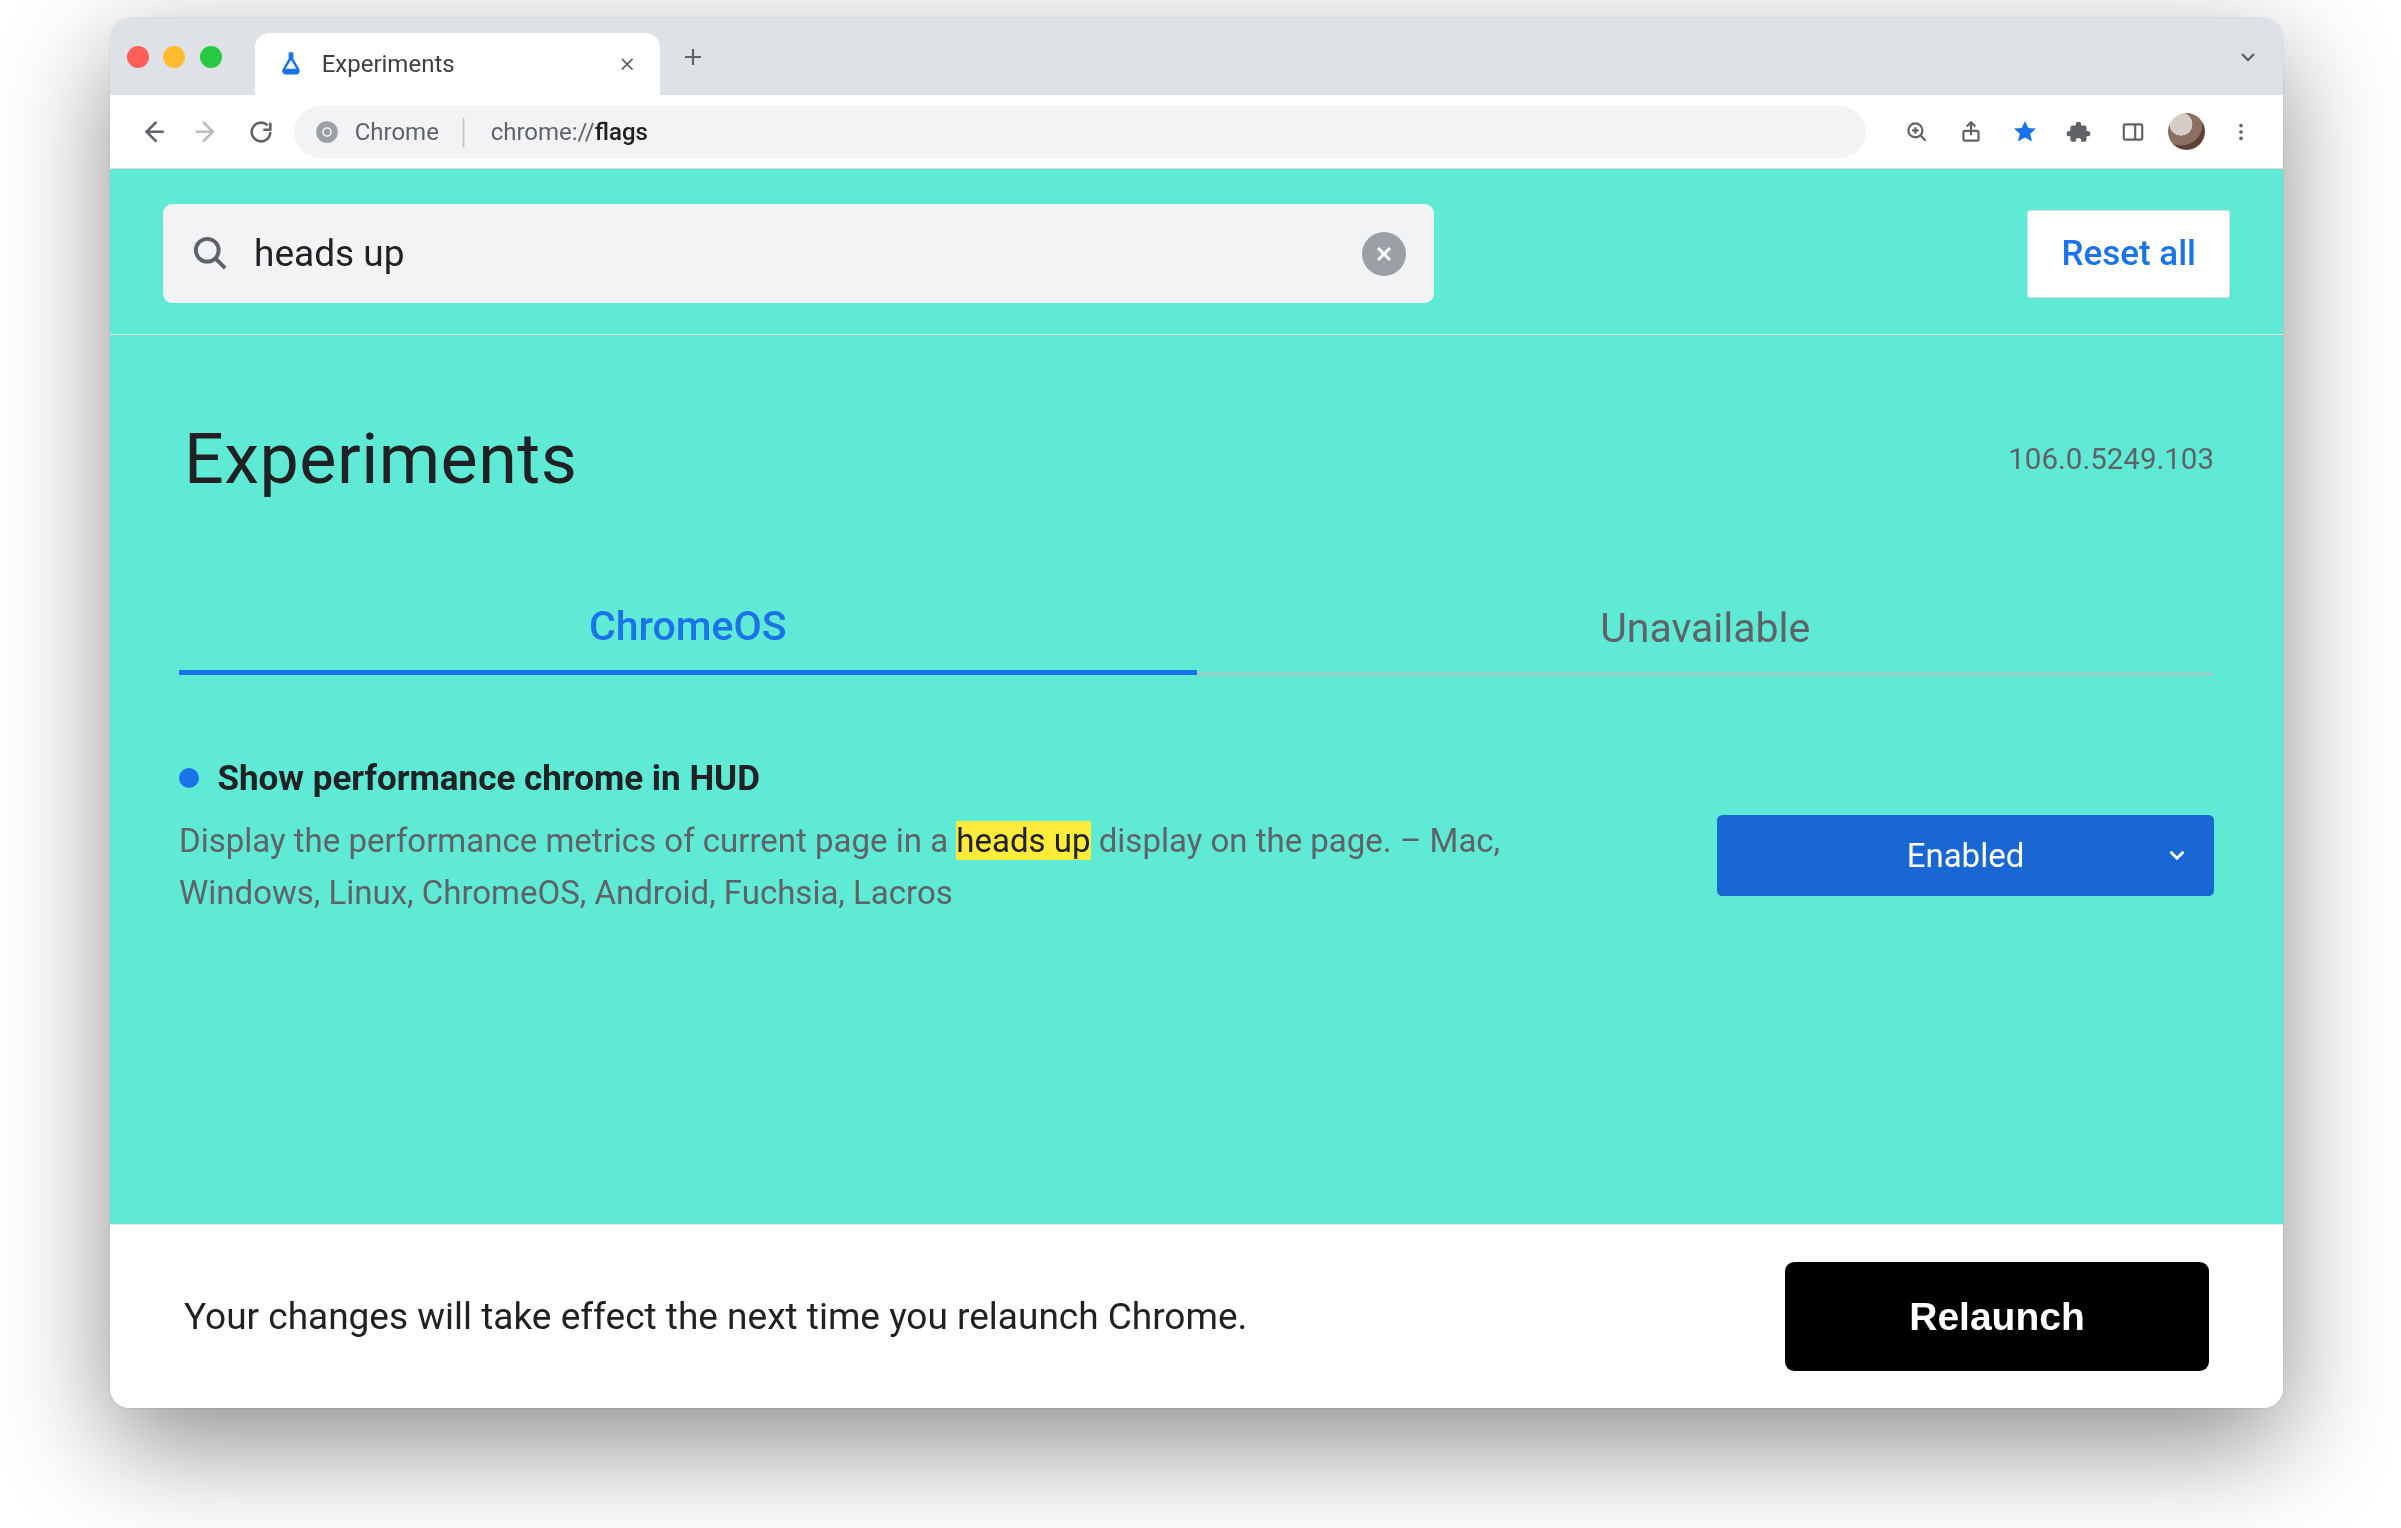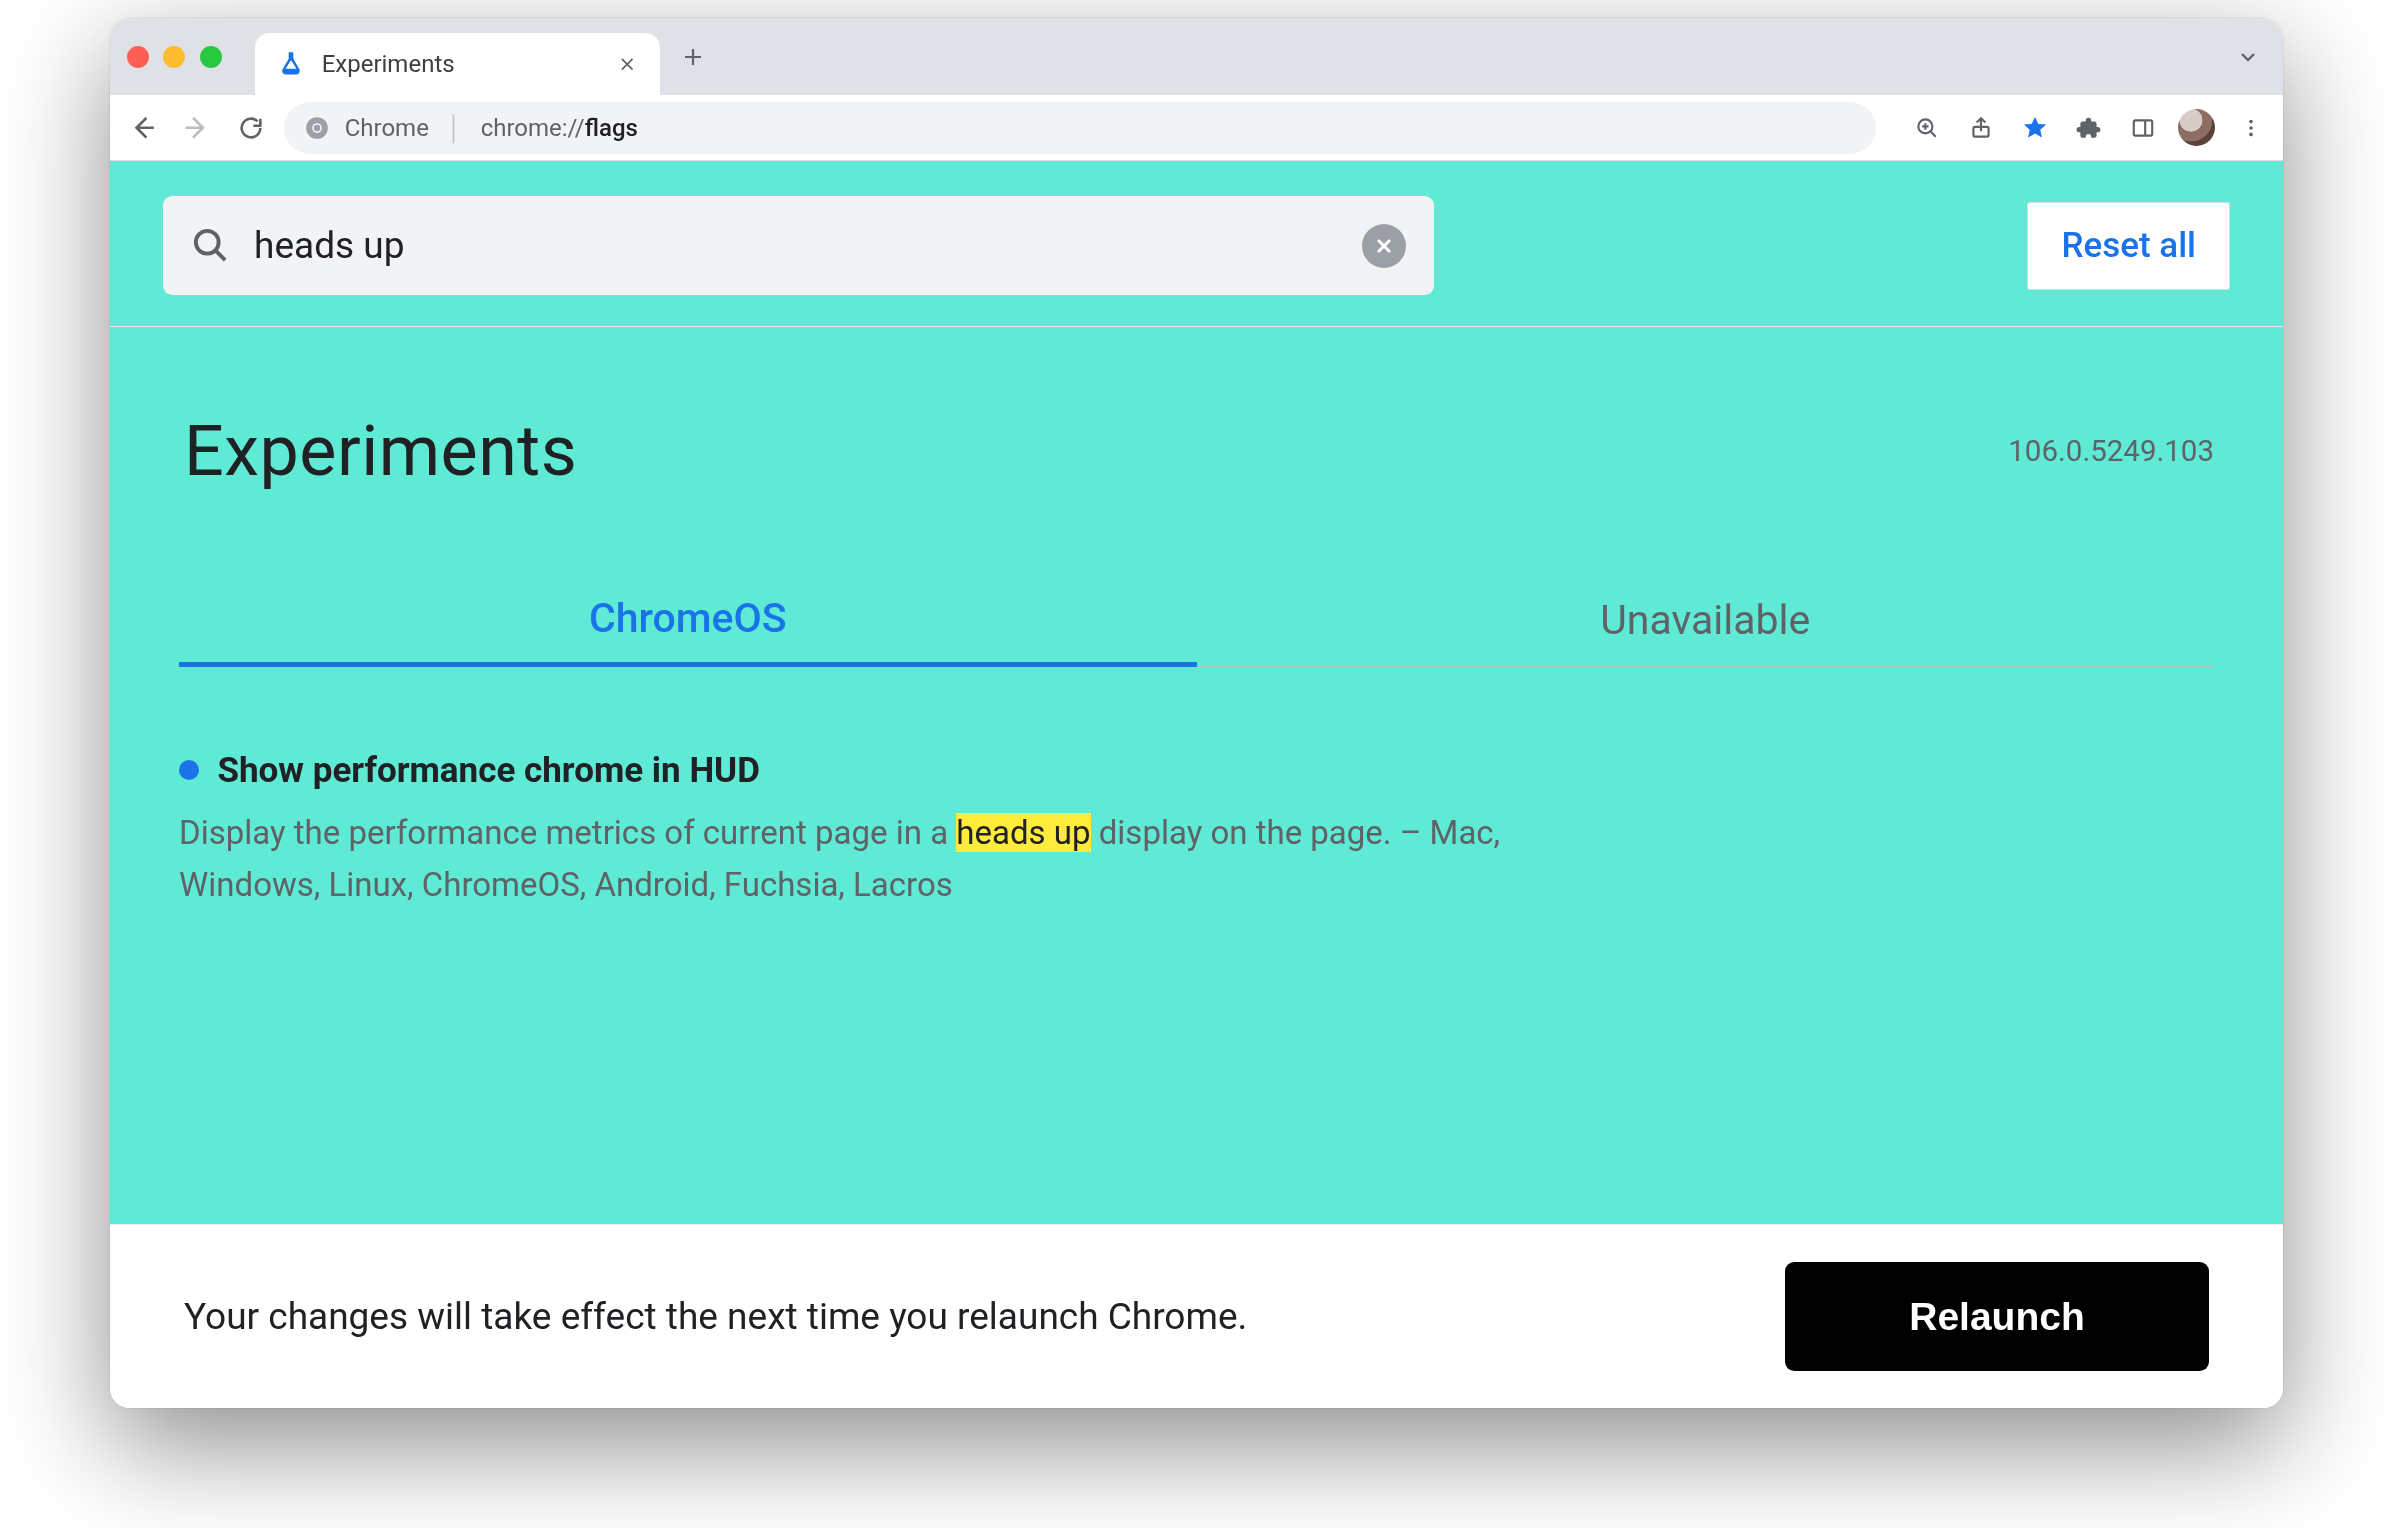--- a/index.html
+++ b/index.html
@@ -70,26 +70,26 @@
     display:flex;align-items:center;justify-content:center;
   }
   .tab .title { flex:1; white-space:nowrap; overflow:hidden; text-overflow:ellipsis; }
   .tab .close { color:#5f6368; font-size:20px; width:26px;height:26px;display:flex;align-items:center;justify-content:center;border-radius:50%; cursor:pointer;}
   .newtab { color:#5f6368; font-size:31px; width:37px;height:37px;display:flex;align-items:center;justify-content:center;border-radius:50%; cursor:pointer; user-select:none;}
   .tabspacer { flex:1; }
   .tabchevron { color:#5f6368; font-size:28px; width:37px;height:37px;display:flex;align-items:center;justify-content:center;cursor:pointer;}
 
   
   .toolbar {
-    height: 66px;
+    height: 74px;
     background: #fff;
     border-bottom: 0.9px solid #e0e0e0;
     display: flex;
     align-items: center;
-    padding: 0 12px;
+    padding: 0 22px;
     gap: 13px;
   }
   .tbtn {
     width: 41px; height: 41px;
     display:flex;align-items:center;justify-content:center;
     color:#5f6368;
     border-radius: 50%;
     cursor:pointer;
   }
   .tbtn.disabled { color:#b0b3b8; cursor:default; }
@@ -404,20 +404,28 @@
       <div class="flagrow">
         <div class="flagtext">
           <div class="ftitle">
             <span class="dot"></span>
             <span>Show performance chrome in HUD</span>
           </div>
           <div class="fdesc">
             <span>Display the performance metrics of current page in a </span><span class="hl">heads up</span><span> display on the page. – Mac, Windows, Linux, ChromeOS, Android, Fuchsia, Lacros</span>
           </div>
         </div>
+        <div class="flagselect">
+          <span>Enabled</span>
+          <span class="chev">
+            <svg viewBox="0 0 24 24" width="26" height="26" stroke="#fff" stroke-width="2.6" fill="none">
+                <path d="M6 9l6 6 6-6"></path>
+              </svg>
+          </span>
+        </div>
       </div>
     </div>
 
     <div class="relaunchbar">
       <div class="msg">Your changes will take effect the next time you relaunch Chrome.</div>
       <button class="relaunchbtn">Relaunch</button>
     </div>
 
   </div>
 </div>

